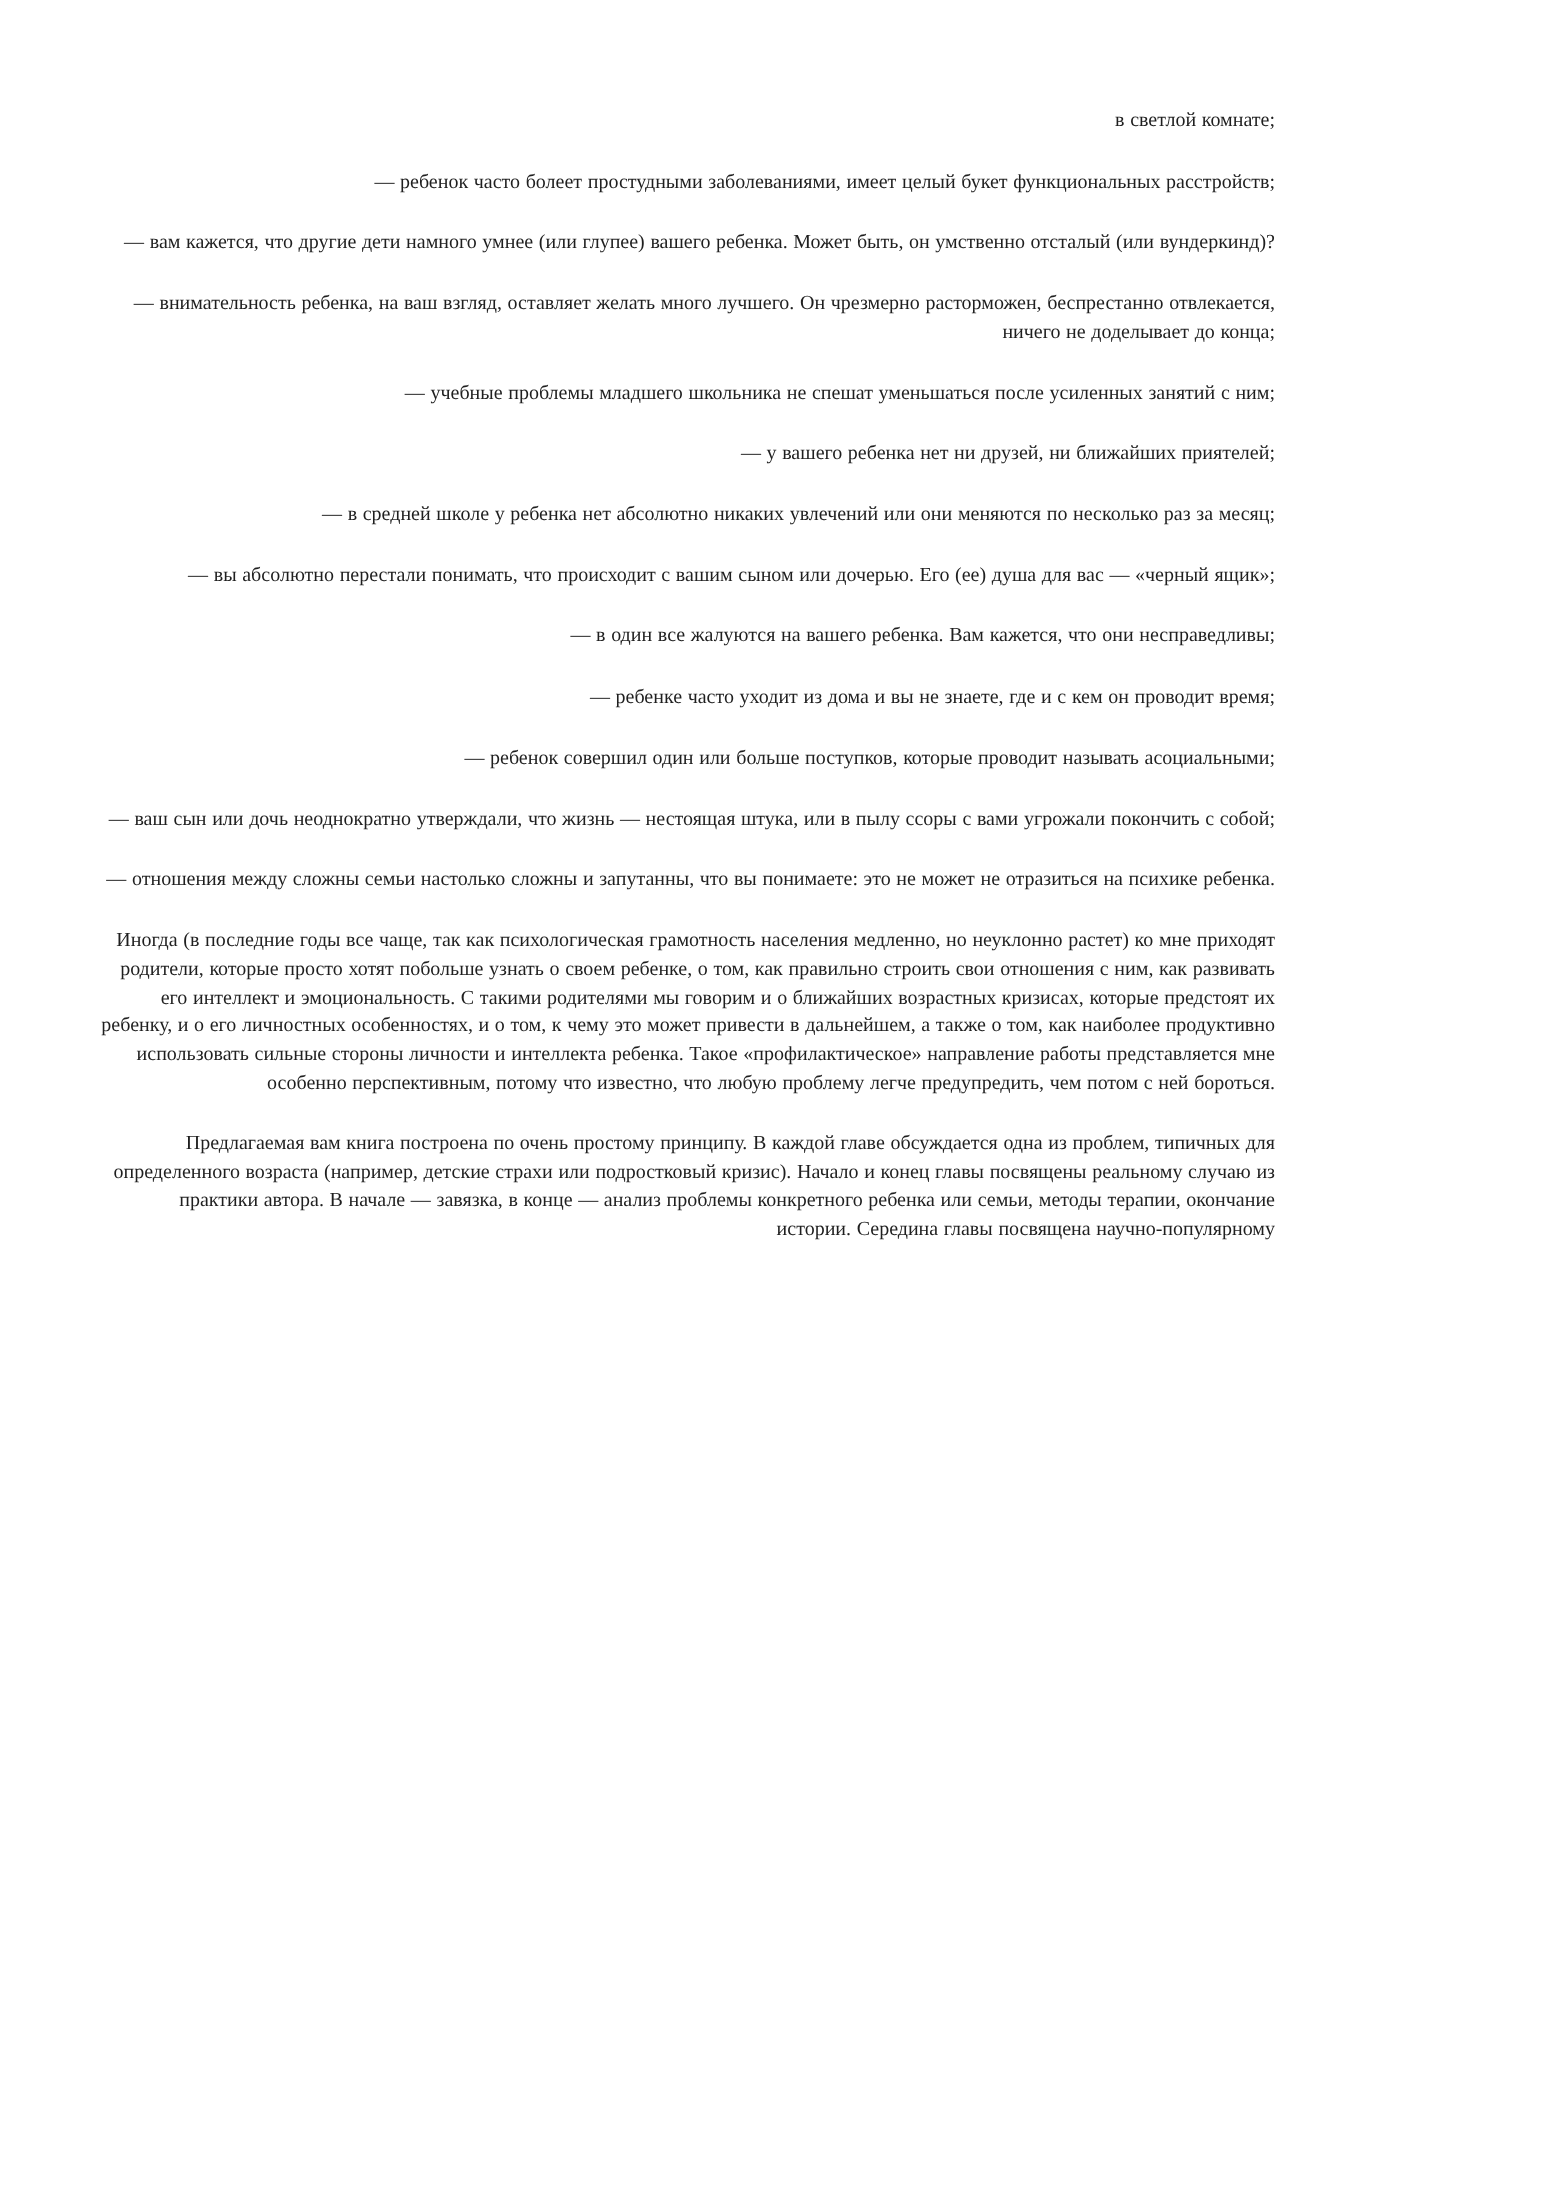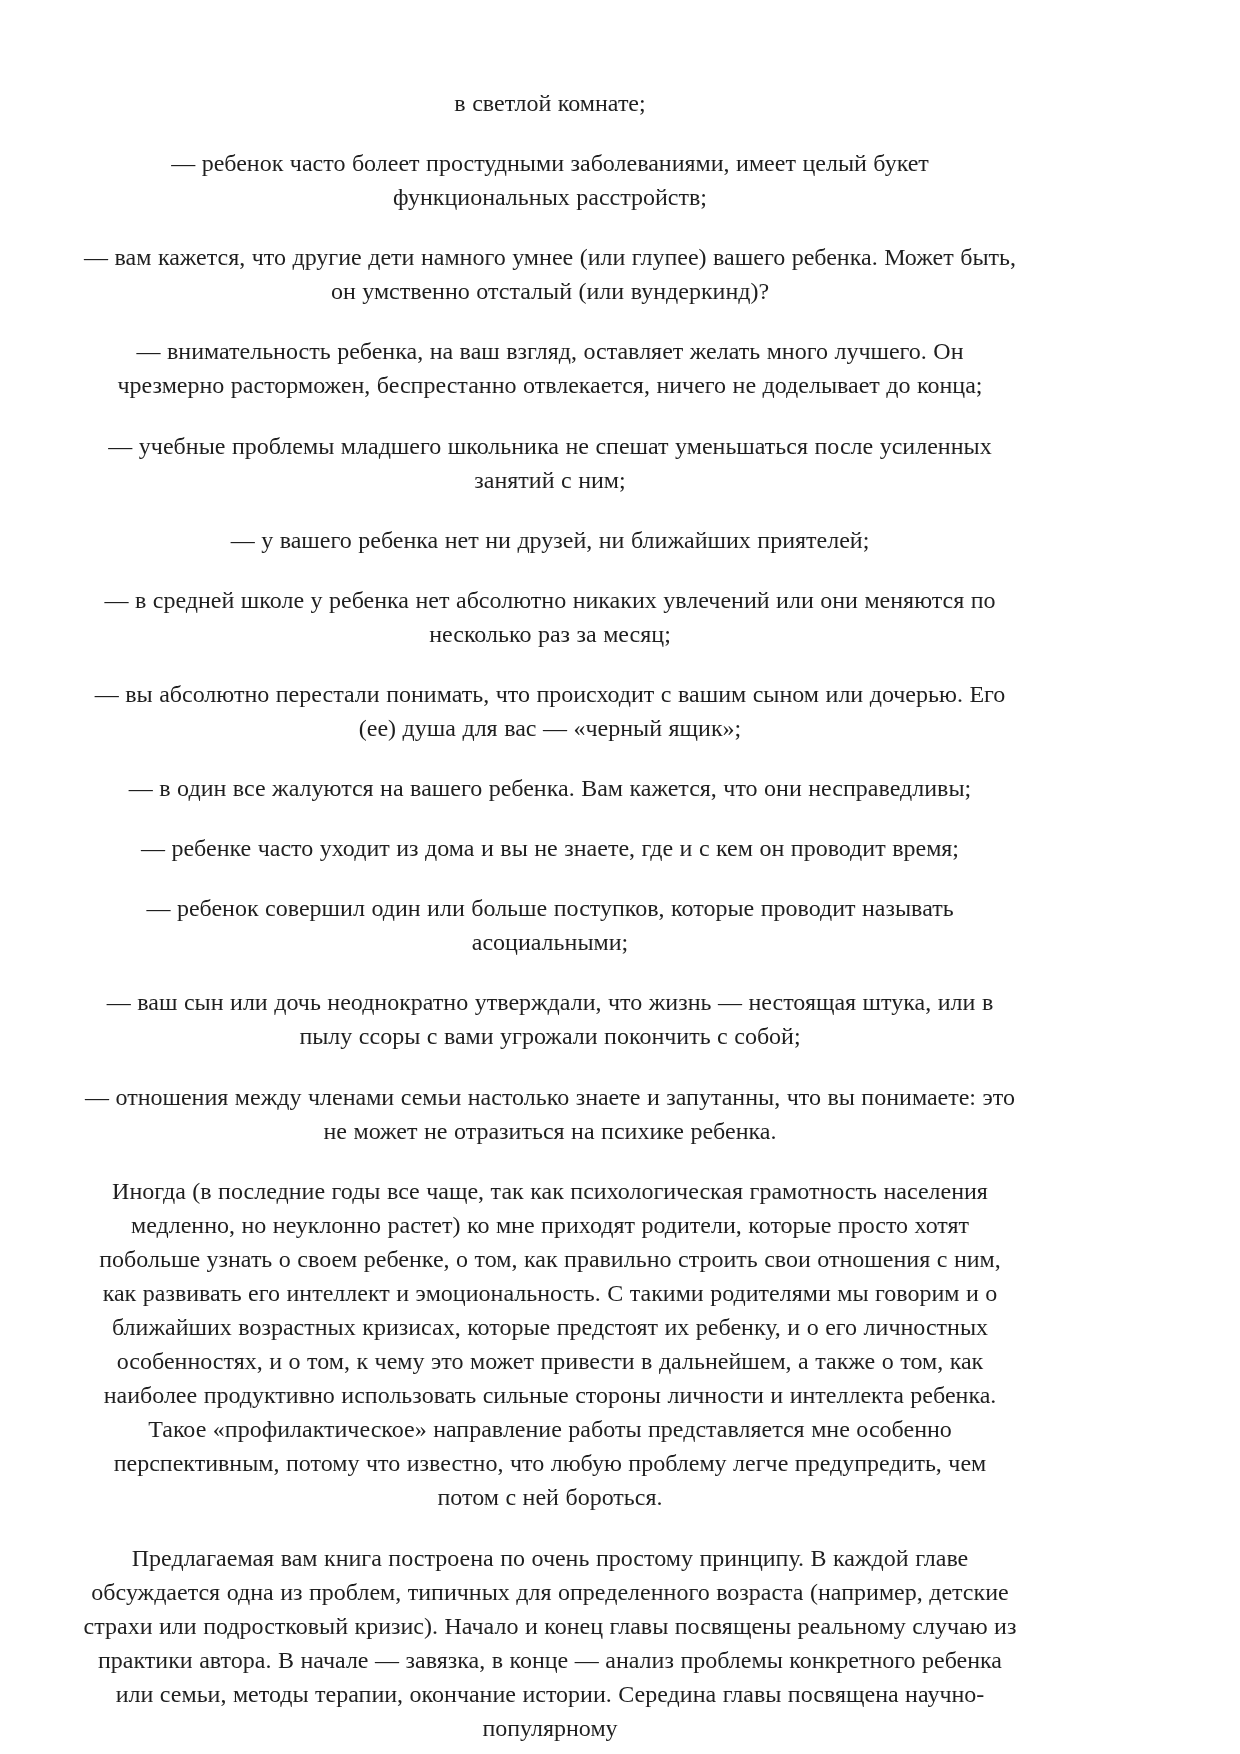--- a/index.html
+++ b/index.html
@@ -19,23 +19,23 @@
     width: 1240px;
     min-height: 1754px;
     padding: 86px 80px 60px 80px;
     background: #ffffff;
   }
   .content {
     width: 940px;
   }
   .content p {
     margin: 0 0 26px 0;
-    font-size: 24px;
+    font-size: 16px;
     line-height: 1.42;
-    text-align: center;
+    text-align: right;
     word-spacing: 0.5px;
   }
   .content p:last-child {
     margin-bottom: 0;
   }
 </style>
 </head>
 <body>
 
 <main class="page">
@@ -45,17 +45,17 @@
     <p>— вам кажется, что другие дети намного умнее (или глупее) вашего ребенка. Может быть, он умственно отсталый (или вундеркинд)?</p>
     <p>— внимательность ребенка, на ваш взгляд, оставляет желать много лучшего. Он чрезмерно расторможен, беспрестанно отвлекается, ничего не доделывает до конца;</p>
     <p>— учебные проблемы младшего школьника не спешат уменьшаться после усиленных занятий с ним;</p>
     <p>— у вашего ребенка нет ни друзей, ни ближайших приятелей;</p>
     <p>— в средней школе у ребенка нет абсолютно никаких увлечений или они меняются по несколько раз за месяц;</p>
     <p>— вы абсолютно перестали понимать, что происходит с вашим сыном или дочерью. Его (ее) душа для вас — «черный ящик»;</p>
     <p>— в один все жалуются на вашего ребенка. Вам кажется, что они несправедливы;</p>
     <p>— ребенке часто уходит из дома и вы не знаете, где и с кем он проводит время;</p>
     <p>— ребенок совершил один или больше поступков, которые проводит называть асоциальными;</p>
     <p>— ваш сын или дочь неоднократно утверждали, что жизнь — нестоящая штука, или в пылу ссоры с вами угрожали покончить с собой;</p>
-    <p>— отношения между членами семьи настолько знаете и запутанны, что вы понимаете: это не может не отразиться на психике ребенка.</p>
+    <p>— отношения между сложны семьи настолько сложны и запутанны, что вы понимаете: это не может не отразиться на психике ребенка.</p>
     <p>Иногда (в последние годы все чаще, так как психологическая грамотность населения медленно, но неуклонно растет) ко мне приходят родители, которые просто хотят побольше узнать о своем ребенке, о том, как правильно строить свои отношения с ним, как развивать его интеллект и эмоциональность. С такими родителями мы говорим и о ближайших возрастных кризисах, которые предстоят их ребенку, и о его личностных особенностях, и о том, к чему это может привести в дальнейшем, а также о том, как наиболее продуктивно использовать сильные стороны личности и интеллекта ребенка. Такое «профилактическое» направление работы представляется мне особенно перспективным, потому что известно, что любую проблему легче предупредить, чем потом с ней бороться.</p>
     <p>Предлагаемая вам книга построена по очень простому принципу. В каждой главе обсуждается одна из проблем, типичных для определенного возраста (например, детские страхи или подростковый кризис). Начало и конец главы посвящены реальному случаю из практики автора. В начале — завязка, в конце — анализ проблемы конкретного ребенка или семьи, методы терапии, окончание истории. Середина главы посвящена научно-популярному</p>
   </div>
 </main>
 
 </body></html>

